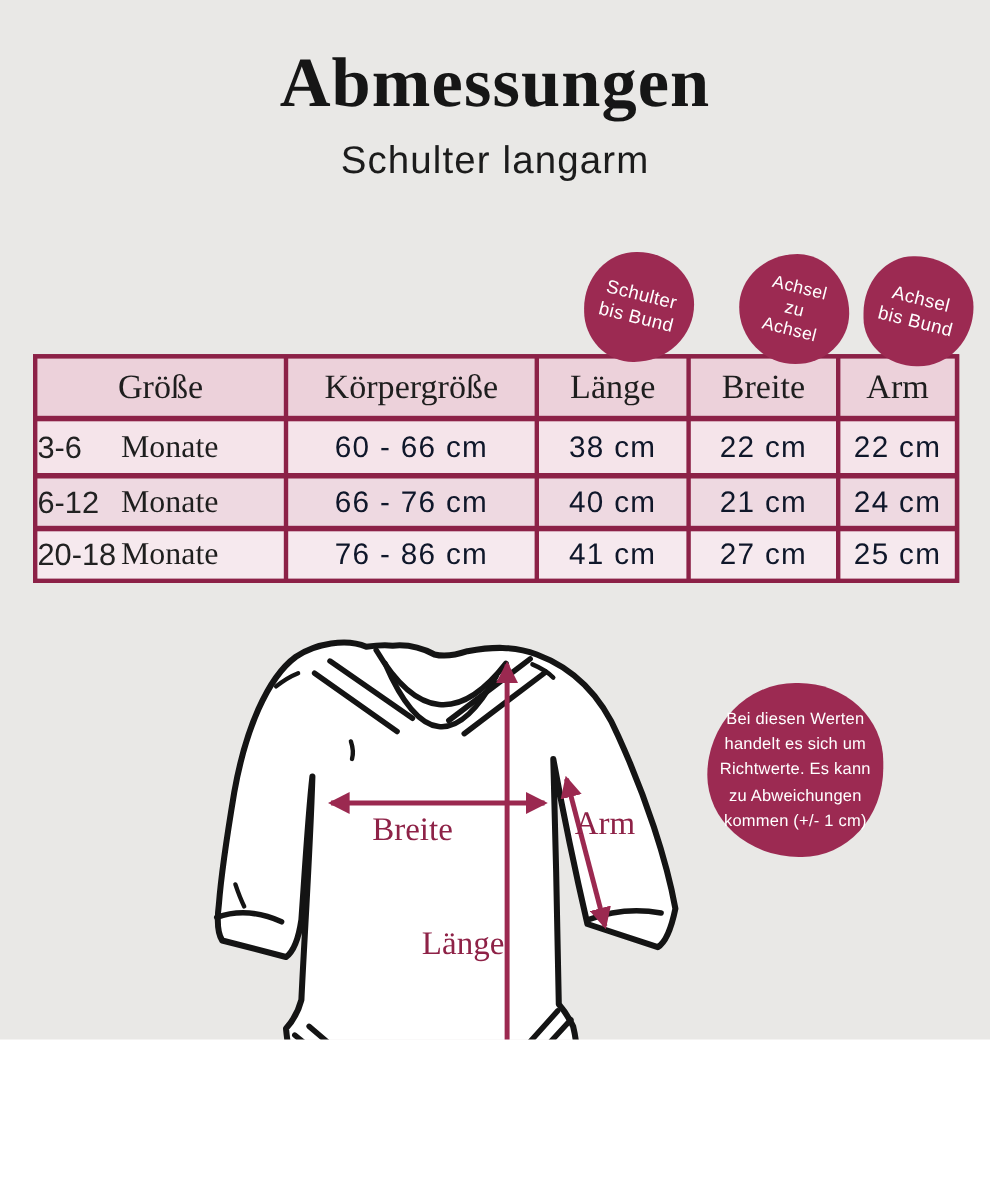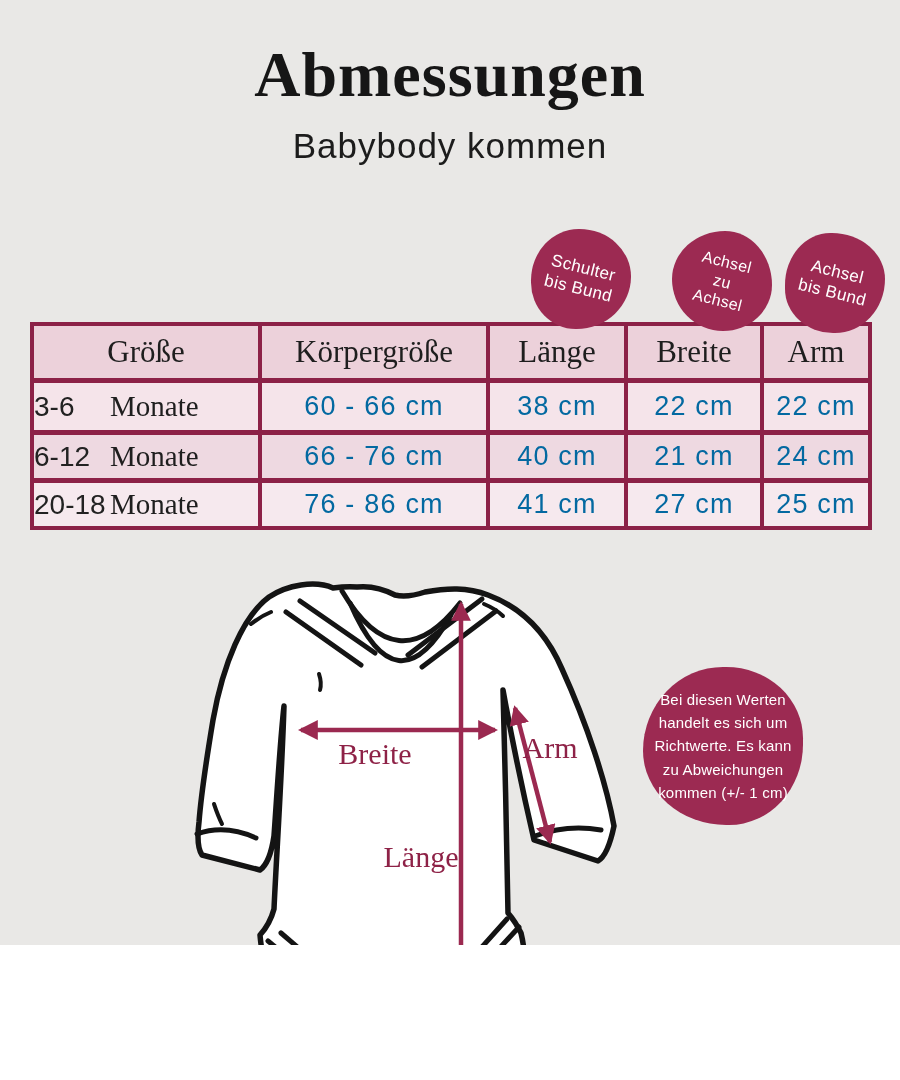--- a/index.html
+++ b/index.html
@@ -54,25 +54,25 @@
     font-family:"Liberation Serif",serif;font-size:31px;color:#1e1e1e;
   }
   .size-cell{justify-content:flex-start;}
   .size-num{
     width:76px;font-size:28px;color:#222;letter-spacing:0;flex:none;
   }
   .size-unit{
     font-family:"Liberation Serif",serif;font-size:29px;color:#1e1e1e;
   }
   .val-cell{
-    font-weight:300;font-size:27px;color:#0369a1;letter-spacing:1.2px;
+    font-weight:300;font-size:27px;color:#0f172a;letter-spacing:1.2px;
   }
   
   .note{
-    position:absolute;left:643px;top:667px;width:160px;height:158px;
+    position:absolute;left:643px;top:621px;width:160px;height:158px;
     background:var(--accent);display:flex;align-items:center;justify-content:center;
     border-radius:51% 49% 47% 53% / 54% 46% 52% 48%;
   }
   .note-text{
     color:#fff;font-weight:300;font-size:15px;line-height:1.55;
     text-align:center;white-space:pre-line;letter-spacing:.2px;
   }
   
   .drawing{position:absolute;left:135px;top:572px;z-index:1;}
   .diagram-label{
@@ -80,21 +80,21 @@
   }
   
   .logo{position:absolute;left:22px;top:1010px;}
 </style>
 </head>
 <body>
 
 <div class="canvas">
 
   <div class="title">Abmessungen</div>
-  <div class="subtitle">Babybody kommen</div>
+  <div class="subtitle">Schulter langarm</div>
 
   <div class="stamp s1">
     <div class="stamp-text">Schulter
 bis Bund</div>
   </div>
   <div class="stamp s2">
     <div class="stamp-text">Achsel
 zu
 Achsel</div>
   </div>

